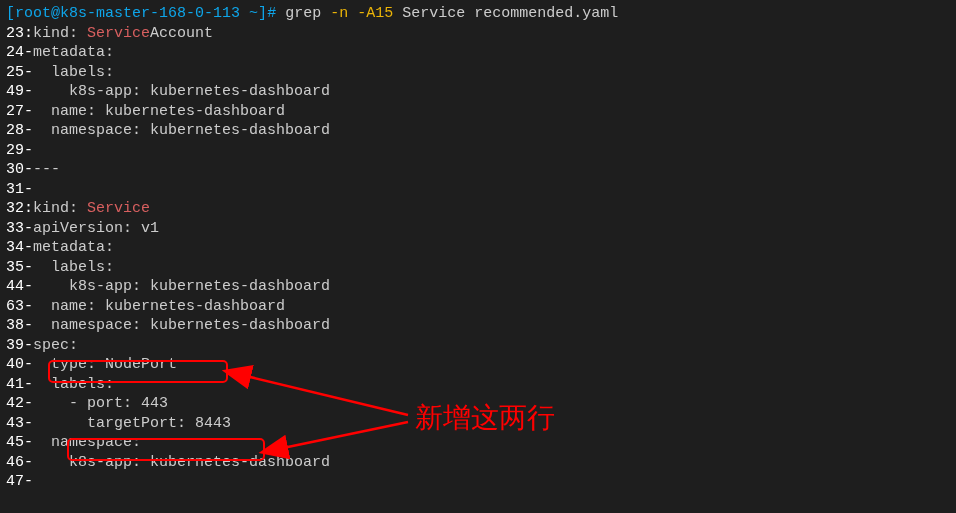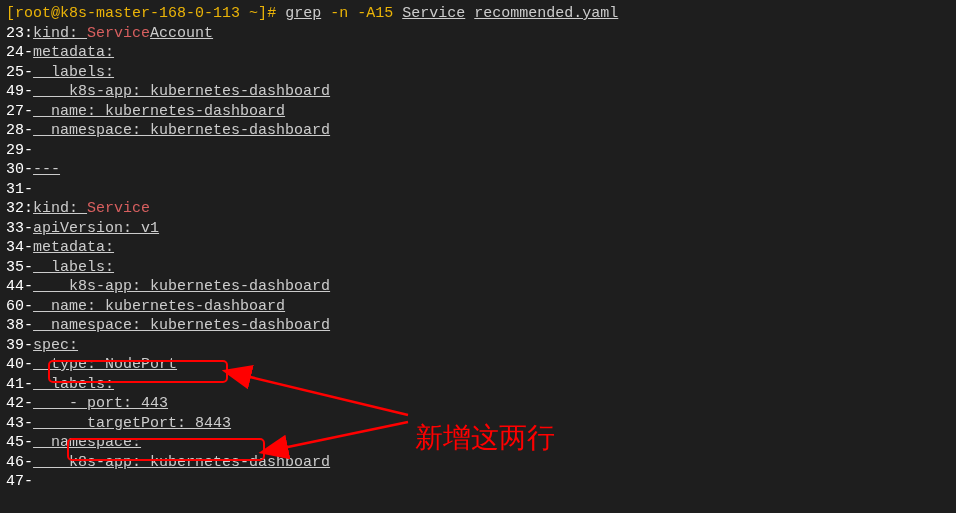--- a/index.html
+++ b/index.html
@@ -9,39 +9,38 @@
     font-family: 'Consolas', 'Monaco', 'Courier New', monospace;
     font-size: 15px;
     line-height: 1.3;
     width: 956px;
     height: 513px;
     overflow: hidden;
     padding: 4px 6px;
     position: relative;
   }
   .line { white-space: pre; }
-  .prompt { color: #eab308; text-align: center; }
+  .prompt { color: #0ea5e9; text-align: center; }
   .cmd-highlight { color: #eab308; }
   .lineno { color: #ffffff; }
   .match { color: #d75f5f; }
-  .text { color: #cccccc; text-decoration: underline; }
+  .text { color: #cccccc; }
   .box {
     position: absolute;
     border: 2.5px solid #ff0000;
     border-radius: 5px;
     pointer-events: none;
   }
   .annotation-text {
     position: absolute;
     color: #ff0000;
     font-size: 28px;
     font-weight: 500;
     font-family: 'Microsoft YaHei', 'SimHei', sans-serif;
     pointer-events: none;
-    margin-top: 20px;
   }
   svg.arrow {
     position: absolute;
     pointer-events: none;
     overflow: visible;
   }
 </style>
 </head>
 <body>
 
@@ -55,21 +54,21 @@
     <div class="line"><span class="lineno">27</span><span class="lineno">-</span><span class="text">  name: kubernetes-dashboard</span></div>
     <div class="line"><span class="lineno">28</span><span class="lineno">-</span><span class="text">  namespace: kubernetes-dashboard</span></div>
     <div class="line"><span class="lineno">29</span><span class="lineno">-</span></div>
     <div class="line"><span class="lineno">30</span><span class="lineno">-</span><span class="text">---</span></div>
     <div class="line"><span class="lineno">31</span><span class="lineno">-</span></div>
     <div class="line"><span class="lineno">32</span><span class="lineno">:</span><span class="text">kind: </span><span class="match">Service</span></div>
     <div class="line"><span class="lineno">33</span><span class="lineno">-</span><span class="text">apiVersion: v1</span></div>
     <div class="line"><span class="lineno">34</span><span class="lineno">-</span><span class="text">metadata:</span></div>
     <div class="line"><span class="lineno">35</span><span class="lineno">-</span><span class="text">  labels:</span></div>
     <div class="line"><span class="lineno">44</span><span class="lineno">-</span><span class="text">    k8s-app: kubernetes-dashboard</span></div>
-    <div class="line"><span class="lineno">60</span><span class="lineno">-</span><span class="text">  name: kubernetes-dashboard</span></div>
+    <div class="line"><span class="lineno">63</span><span class="lineno">-</span><span class="text">  name: kubernetes-dashboard</span></div>
     <div class="line"><span class="lineno">38</span><span class="lineno">-</span><span class="text">  namespace: kubernetes-dashboard</span></div>
     <div class="line"><span class="lineno">39</span><span class="lineno">-</span><span class="text">spec:</span></div>
     <div class="line"><span class="lineno">40</span><span class="lineno">-</span><span class="text">  type: NodePort</span></div>
     <div class="line"><span class="lineno">41</span><span class="lineno">-</span><span class="text">  labels:</span></div>
     <div class="line"><span class="lineno">42</span><span class="lineno">-</span><span class="text">    - port: 443</span></div>
     <div class="line"><span class="lineno">43</span><span class="lineno">-</span><span class="text">      targetPort: 8443</span></div>
     <div class="line"><span class="lineno">45</span><span class="lineno">-</span><span class="text">  namespace:</span></div>
     <div class="line"><span class="lineno">46</span><span class="lineno">-</span><span class="text">    k8s-app: kubernetes-dashboard</span></div>
     <div class="line"><span class="lineno">47</span><span class="lineno">-</span></div>
   </div>

